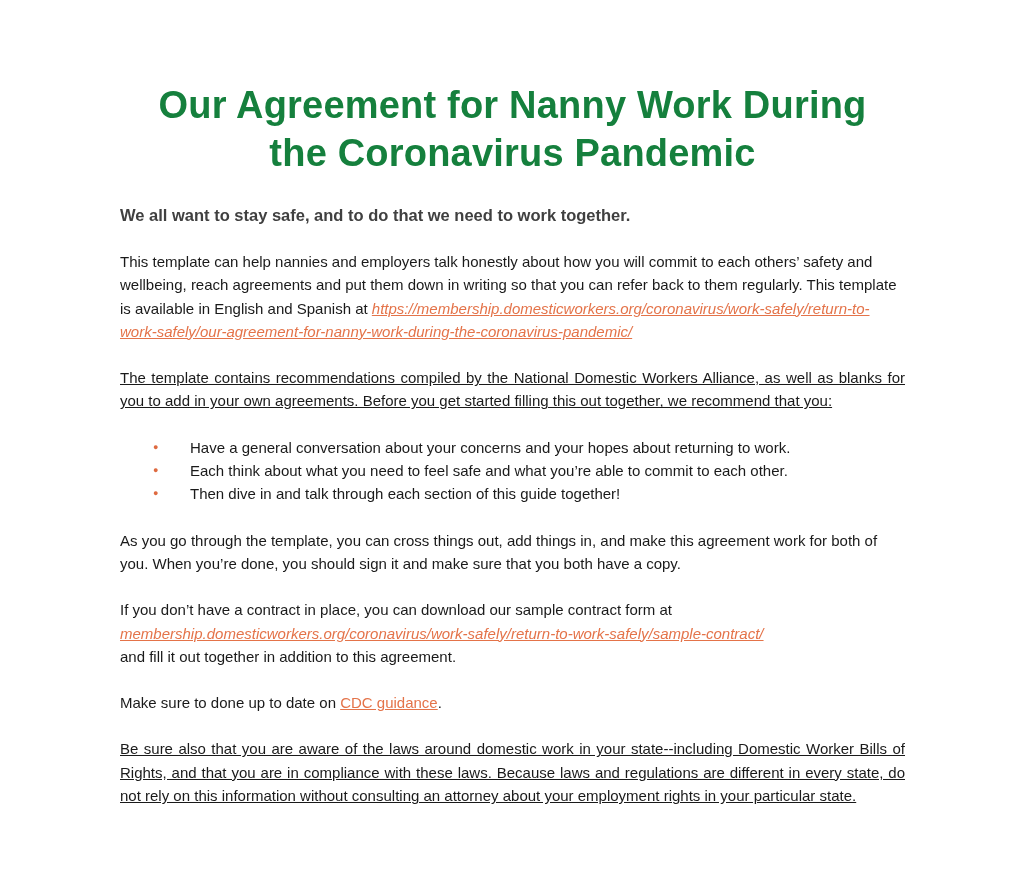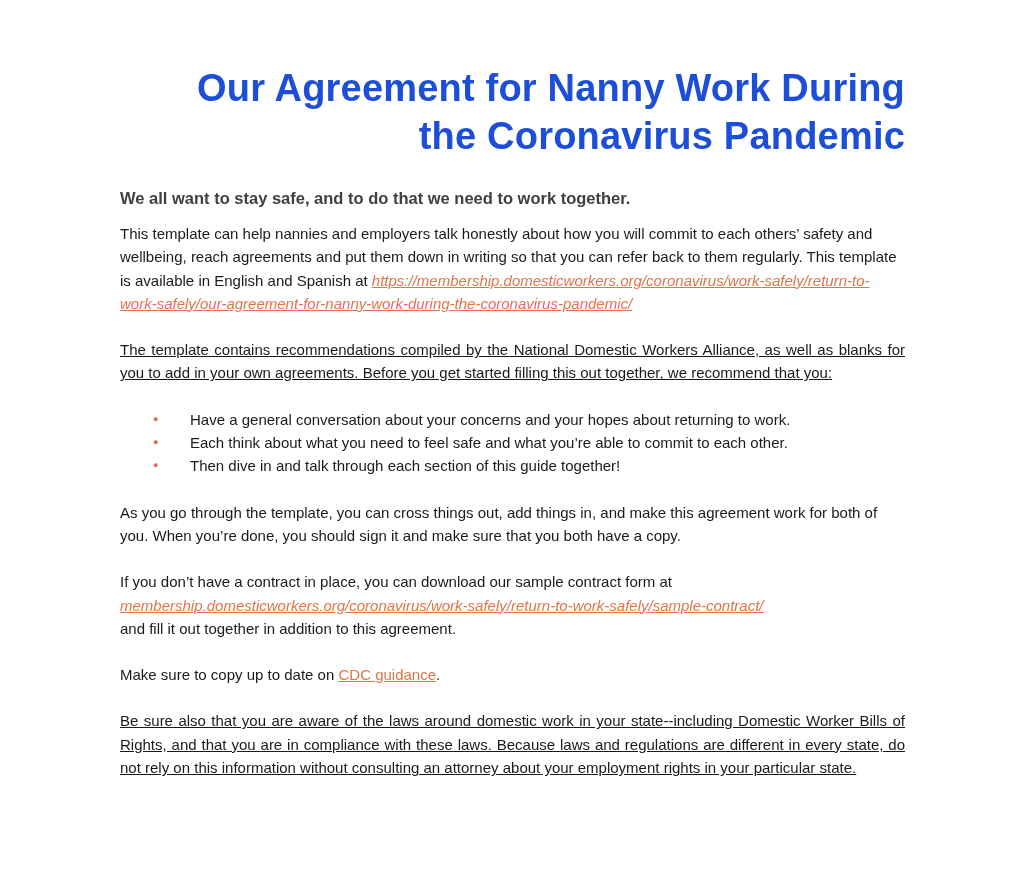--- a/index.html
+++ b/index.html
@@ -13,43 +13,43 @@
   .page {
     box-sizing: border-box;
     width: 1024px;
     height: 891px;
     padding: 64px 119px 0 120px;
     font-family: "Liberation Sans", "DejaVu Sans", sans-serif;
     color: #1a1a1a;
     background: #ffffff;
   }
   h1.doc-title {
-    margin: 0;
+    margin: 17px;
     font-size: 38px;
     line-height: 48px;
     font-weight: bold;
-    text-align: right;
-    color: #1d4ed8;
+    text-align: center;
+    color: #15803d;
     letter-spacing: 0.2px;
   }
   .subtitle {
     margin: 27px 0 0 0;
     font-size: 16.5px;
     line-height: 23px;
     font-weight: bold;
     color: #404040;
   }
   .para {
     margin: 23px 0 0 0;
     font-size: 15px;
     line-height: 23.3px;
     text-align: left;
   }
   .para.first {
-    margin-top: 12px;
+    margin-top: 23px;
   }
   .para.justify {
     text-align: justify;
     text-decoration: underline;
   }
   a.doc-link {
     color: #e47349;
     text-decoration: underline;
     cursor: pointer;
   }
@@ -106,17 +106,17 @@
   </ul>
 
   <p class="para">As you go through the template, you can cross things out, add things in, and make this agreement work for both of you. When you’re done, you should sign it and make sure that you both have a copy.</p>
 
   <p class="para">
     <span class="block-line">If you don’t have a contract in place, you can download our sample contract form at</span>
     <a class="doc-link italic block-line">membership.domesticworkers.org/coronavirus/work-safely/return-to-work-safely/sample-contract/</a>
     <span class="block-line">and fill it out together in addition to this agreement.</span>
   </p>
 
-  <p class="para"><span>Make sure to copy up to date on </span><a class="doc-link">CDC guidance</a><span>.</span></p>
+  <p class="para"><span>Make sure to done up to date on </span><a class="doc-link">CDC guidance</a><span>.</span></p>
 
   <p class="para justify">Be sure also that you are aware of the laws around domestic work in your state--including Domestic Worker Bills of Rights, and that you are in compliance with these laws. Because laws and regulations are different in every state, do not rely on this information without consulting an attorney about your employment rights in your particular state.</p>
 
 </div>
 
 </body></html>

